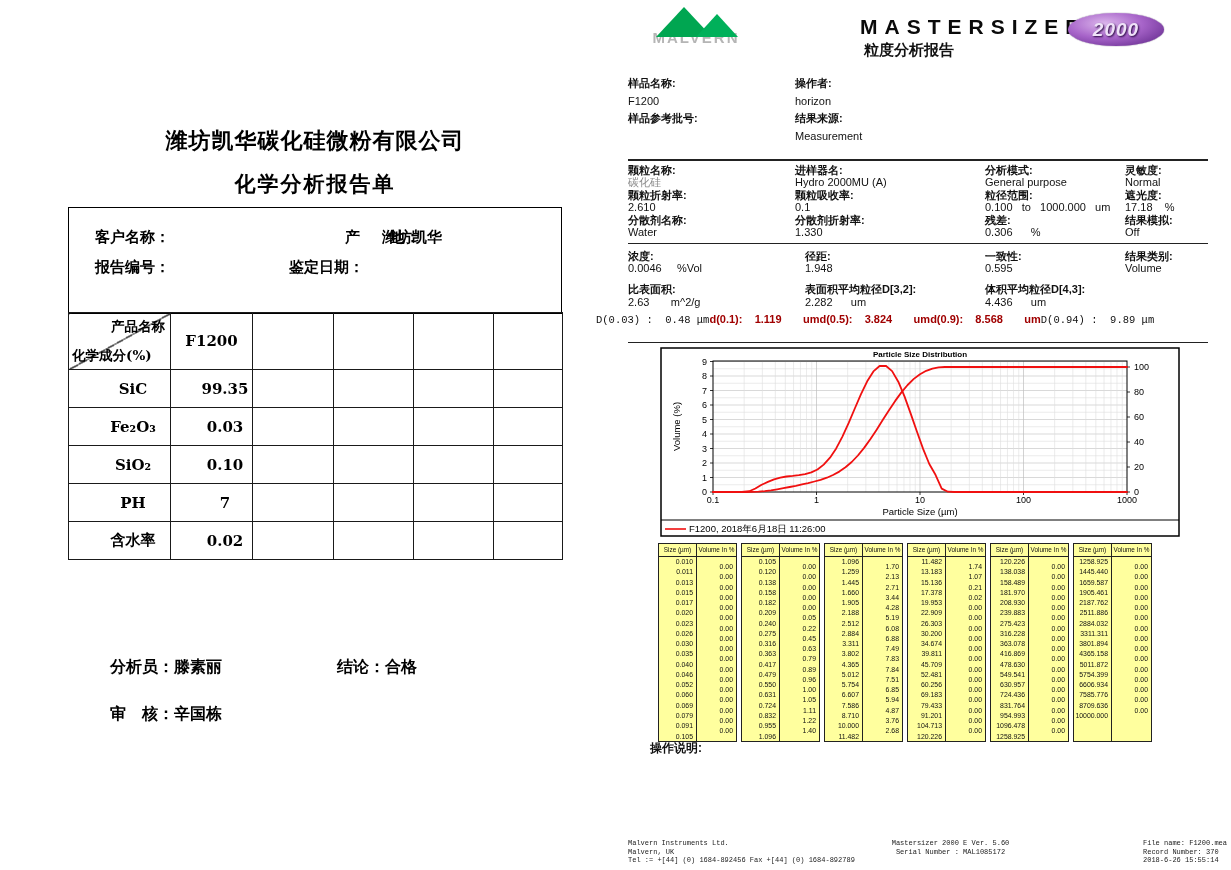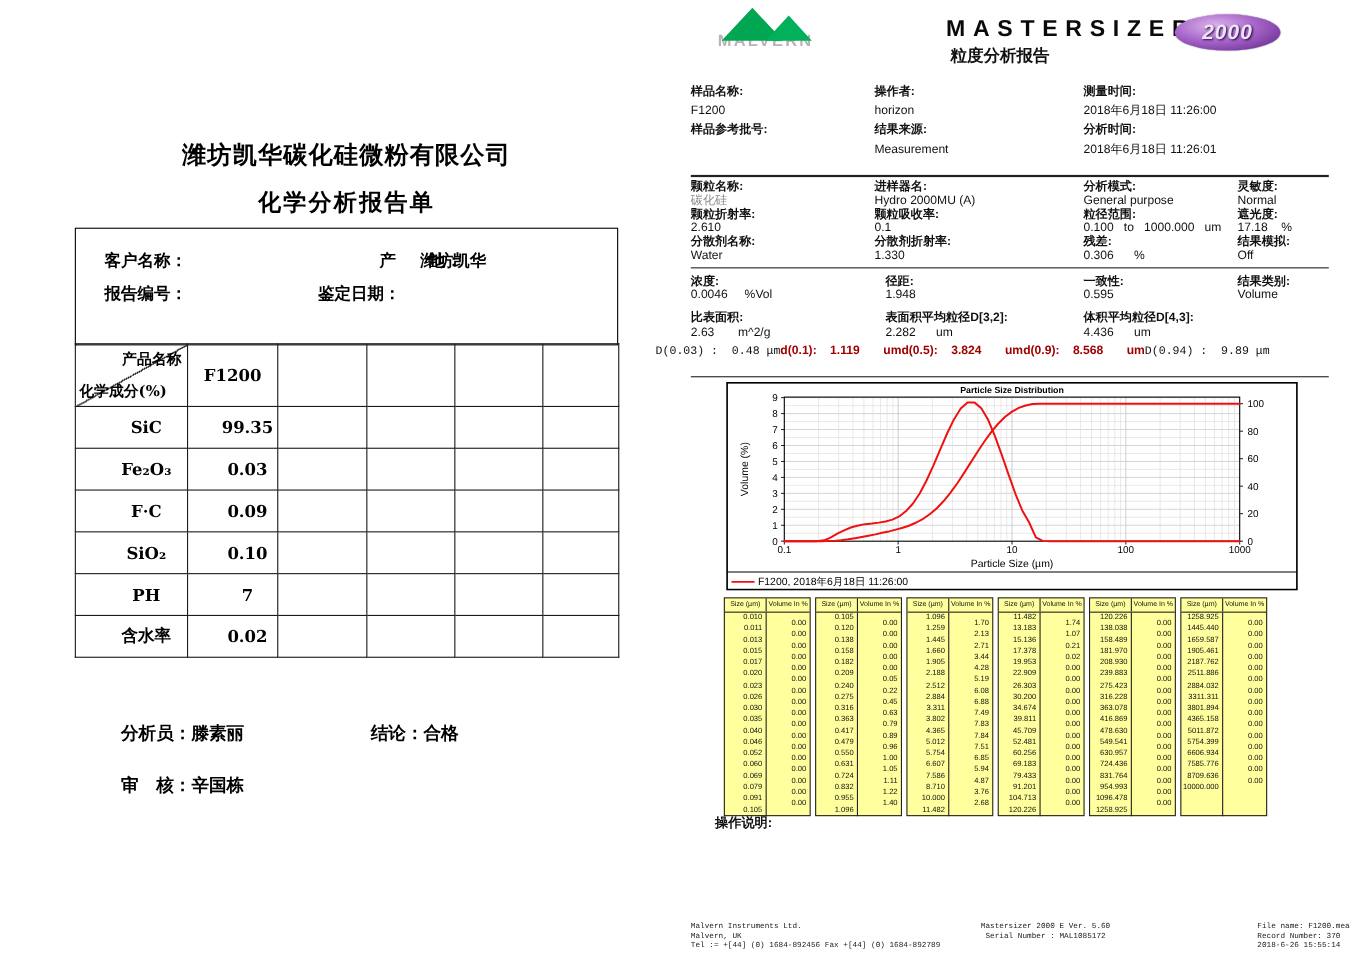--- a/index.html
+++ b/index.html
@@ -138,28 +138,20 @@
           </tr>
           <tr class="drow">
             <td>Fe₂O₃</td>
             <td>0.03</td>
             <td></td>
             <td></td>
             <td></td>
             <td></td>
           </tr>
           <tr class="drow">
-            <td>F·C</td>
-            <td>0.09</td>
-            <td></td>
-            <td></td>
-            <td></td>
-            <td></td>
-          </tr>
-          <tr class="drow">
             <td>SiO₂</td>
             <td>0.10</td>
             <td></td>
             <td></td>
             <td></td>
             <td></td>
           </tr>
           <tr class="drow">
             <td>PH</td>
             <td>7</td>
@@ -193,21 +185,20 @@
     </div>
     <div id="ms-title">MASTERSIZER</div>
     <div id="ms-badge">
       <span>2000</span>
     </div>
     <div id="ms-report-title">粒度分析报告</div>
 
     <div id="sample-grid" class="info-grid">
         <div class="col"><div class="lbl">样品名称:</div><div class="val">F1200</div><div class="lbl">样品参考批号:</div></div>
         <div class="col"><div class="lbl">操作者:</div><div class="val">horizon</div><div class="lbl">结果来源:</div><div class="val">Measurement</div></div>
-        <div class="col"><div class="lbl">测量时间:</div><div class="val">2018年6月18日 11:26:00</div><div class="lbl">分析时间:</div><div class="val">2018年6月18日 11:26:01</div></div>
       </div>
     <div id="line1" class="rline"></div>
     <div id="particle-grid" class="info-grid">
         <div class="col"><div class="lbl">颗粒名称:</div><div class="val muted">碳化硅</div><div class="lbl">颗粒折射率:</div><div class="val">2.610</div><div class="lbl">分散剂名称:</div><div class="val">Water</div></div>
         <div class="col"><div class="lbl">进样器名:</div><div class="val">Hydro 2000MU (A)</div><div class="lbl">颗粒吸收率:</div><div class="val">0.1</div><div class="lbl">分散剂折射率:</div><div class="val">1.330</div></div>
         <div class="col"><div class="lbl">分析模式:</div><div class="val">General purpose</div><div class="lbl">粒径范围:</div><div class="val">0.100   to   1000.000   um</div><div class="lbl">残差:</div><div class="val">0.306      %</div></div>
         <div class="col"><div class="lbl">灵敏度:</div><div class="val">Normal</div><div class="lbl">遮光度:</div><div class="val">17.18    %</div><div class="lbl">结果模拟:</div><div class="val">Off</div></div>
       </div>
     <div id="line2" class="rline"></div>
     <div id="result-grid" class="info-grid">

